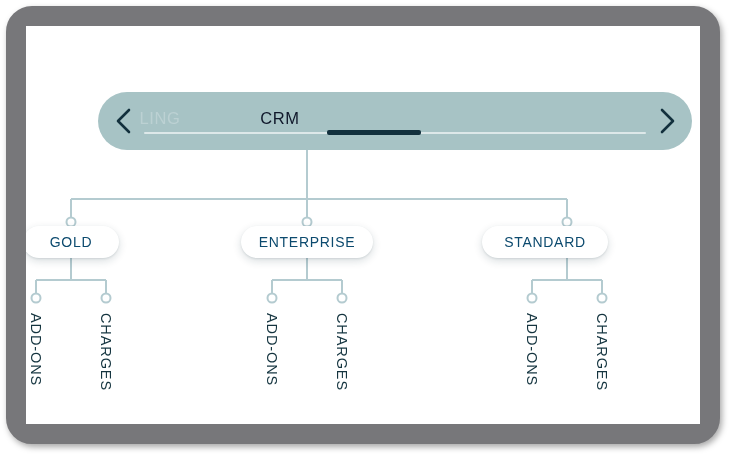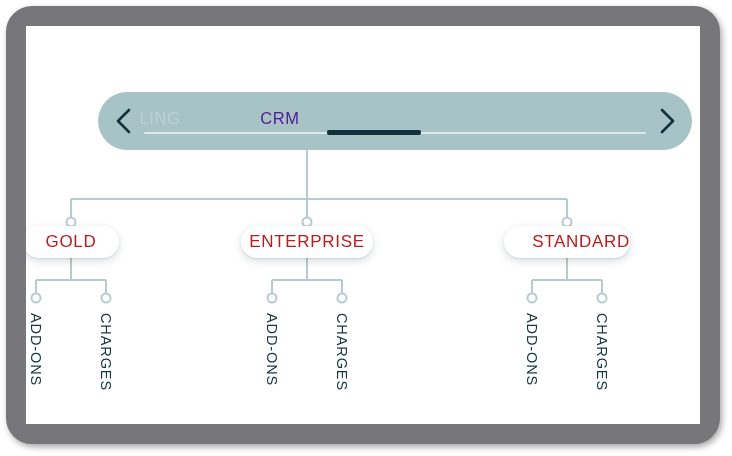--- a/index.html
+++ b/index.html
@@ -84,21 +84,21 @@
     padding: 0 4px;
   }
   .tab-label {
     font-size: 16.5px;
     letter-spacing: 0.6px;
     color: #16333f;
     white-space: nowrap;
     padding-bottom: 6px;
   }
   .tab.faded .tab-label { color: #bcd1d3; }
-  .tab.active .tab-label { color: #4c1d95; }
+  .tab.active .tab-label { color: #0f172a; }
 
   
   #tab-track {
     position: absolute;
     left: 46px;
     right: 46px;
     top: 40px;
     height: 2px;
     background: rgba(255,255,255,0.62);
     border-radius: 1px;
@@ -120,23 +120,23 @@
     position: absolute;
     height: 32px;
     background: #ffffff;
     border-radius: 16px;
     display: flex;
     align-items: center;
     justify-content: center;
     box-shadow: 0 3px 9px rgba(20,50,63,0.16), 0 1px 2px rgba(20,50,63,0.10);
   }
   .pill-label {
-    font-size: 17px;
+    font-size: 14px;
     letter-spacing: 0.7px;
-    color: #b91c1c;
+    color: #0c4a6e;
     white-space: nowrap;
   }
 
   .leaf-label {
     position: absolute;
     font-size: 14.5px;
     letter-spacing: 0.9px;
     color: #14343f;
     white-space: nowrap;
     transform-origin: 0 0;
@@ -193,21 +193,21 @@
           <circle cx="576" cy="272" r="4.5"></circle>
         </g>
       </svg>
 
       <div class="pill" style="left:-3px; top:200px; width:96px;">
         <span class="pill-label">GOLD</span>
       </div>
       <div class="pill" style="left:215px; top:200px; width:132px;align-items:center;">
         <span class="pill-label">ENTERPRISE</span>
       </div>
-      <div class="pill" style="left:478px; top:200px; width:126px;justify-content:flex-end;">
+      <div class="pill" style="left:456px; top:200px; width:126px;">
         <span class="pill-label">STANDARD</span>
       </div>
 
       <div class="leaf-label" style="left:18px;  top:287px;">ADD-ONS</div>
       <div class="leaf-label" style="left:88px;  top:287px;">CHARGES</div>
 
       <div class="leaf-label" style="left:254px; top:287px;">ADD-ONS</div>
       <div class="leaf-label" style="left:324px; top:287px;">CHARGES</div>
 
       <div class="leaf-label" style="left:514px; top:287px;">ADD-ONS</div>

